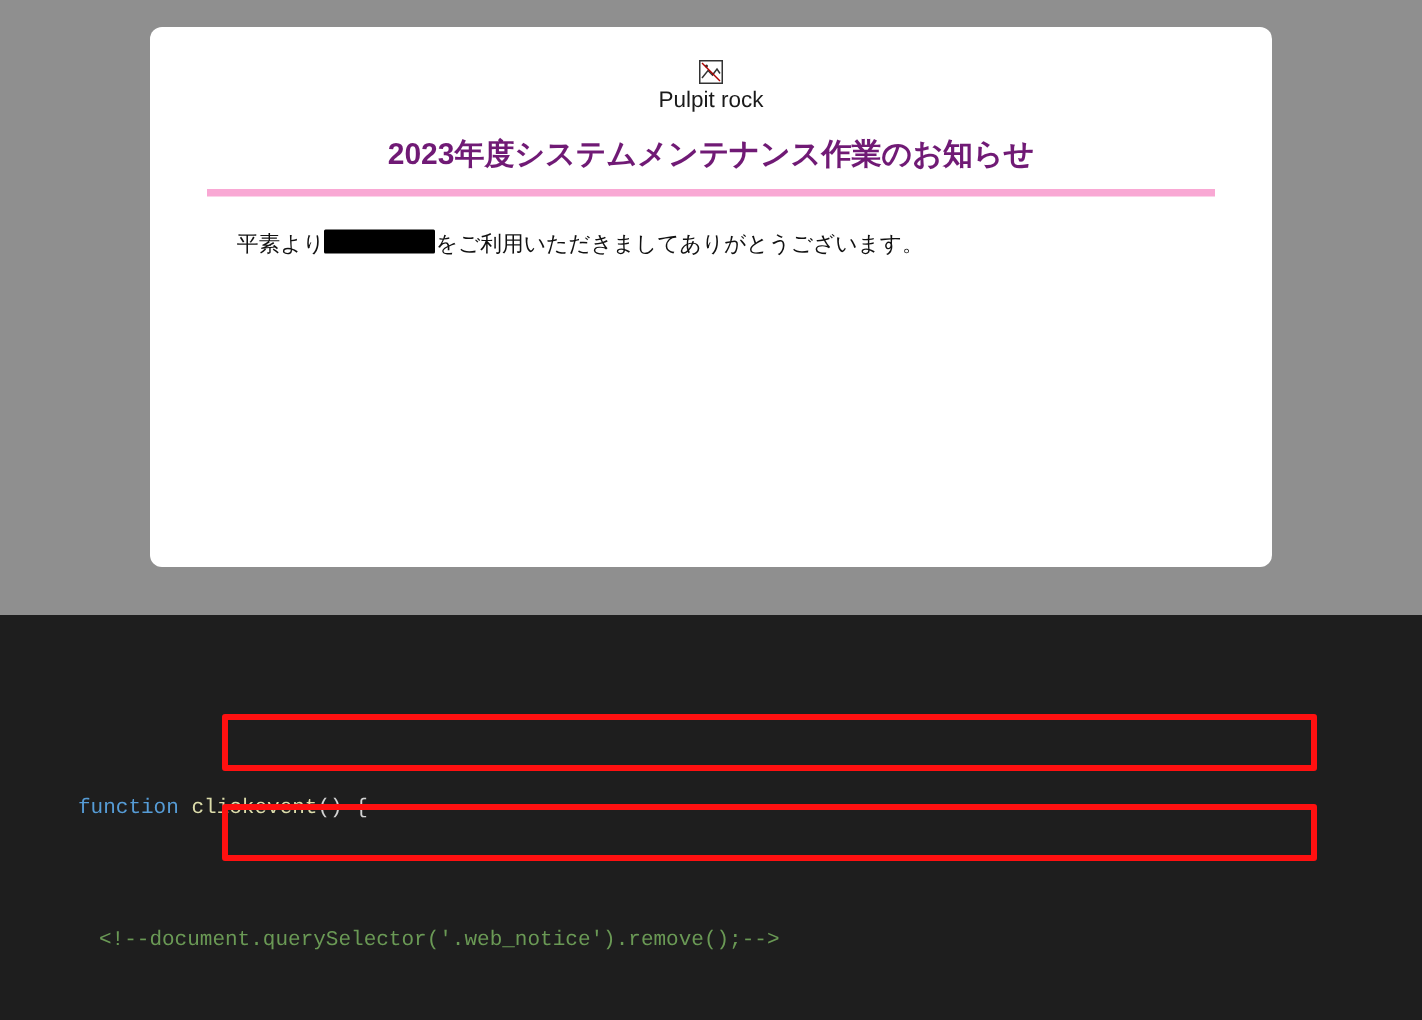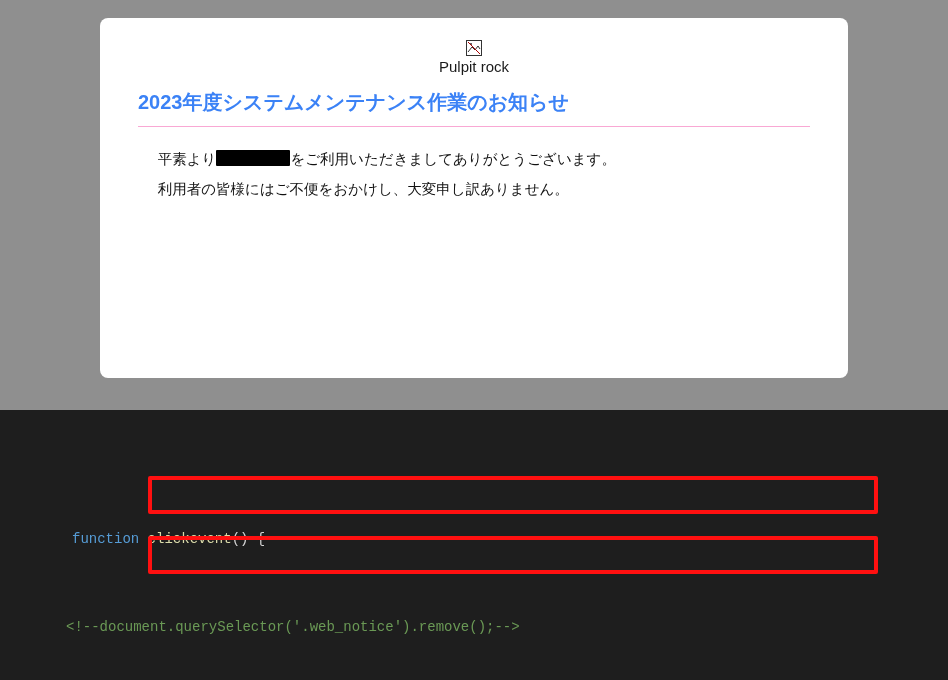--- a/index.html
+++ b/index.html
@@ -13,25 +13,26 @@
     margin: 0 auto;
     padding: 22px 28px 20px 28px;
     position: relative;
     top: 18px;
     min-height: 360px;
   }
   .broken-img { display: flex; align-items: center; gap: 2px; margin-bottom: 14px; color: #1a1a1a; font-size: 15px; flex-direction: column; }
   .broken-img-icon { width: 16px; height: 16px; display: inline-block; }
   .broken-img-icon svg { width: 16px; height: 16px; }
   .notice-title {
+    text-align: center;
     font-weight: bold;
     font-size: 20px;
-    color: #3b82f6;
+    color: #701a75;
     padding-bottom: 10px;
-    border-bottom: 1px solid #f9a8d4;
+    border-bottom: 5px solid #f9a8d4;
     margin: 0 10px 18px 10px;
   }
   .notice-body {
     font-size: 14.5px;
     color: #111;
     line-height: 2.05;
     padding: 0 8px;
   }
   .notice-body p { margin: 0; }
   .indent { text-indent: 1.5em; }
@@ -58,21 +59,21 @@
     color: #d4d4d4;
     font-family: Consolas, "Courier New", monospace;
     font-size: 14px;
     line-height: 22px;
     padding: 8px 0 10px 0;
     min-height: 270px;
     white-space: pre;
     position: relative;
   }
   .line { padding-left: 20px; }
-  .ind1 { padding-left: 72px; }
+  .ind1 { padding-left: 52px; }
   .ind2 { padding-left: 66px; }
   .kw   { color: #569cd6; }
   .fn   { color: #dcdcaa; }
   .punc { color: #d4d4d4; }
   .cmt  { color: #6a9955; }
 
   .hl-box {
     position: absolute;
     border: 4px solid #ff1010;
     border-radius: 2px;
@@ -97,21 +98,20 @@
       </span>
       <span>Pulpit rock</span>
     </div>
 
     <div class="notice-title">2023年度システムメンテナンス作業のお知らせ</div>
 
     <div class="notice-body">
       <p class="indent">
         <span>平素より</span><span class="redact"></span><span>をご利用いただきましてありがとうございます。</span>
       </p>
-      <p class="indent">利用者の皆様にはご不便をおかけし、大変申し訳ありません。</p>
     </div>
   </div>
 </div>
 
 <div class="code-region">
   <div class="hl-box hl1"></div>
   <div class="hl-box hl2"></div>
 
   <div class="line ind1"><span class="kw">function</span><span class="fn"> clickevent</span><span class="punc">() {</span></div>
 

